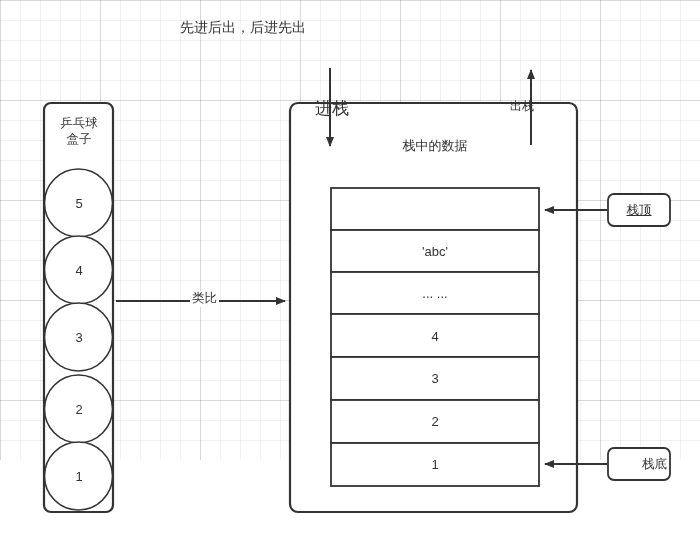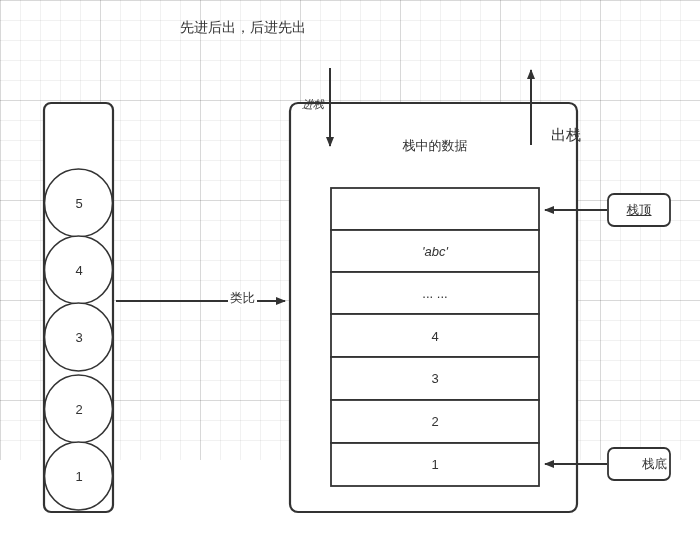--- a/index.html
+++ b/index.html
@@ -68,40 +68,37 @@
 
   .stack-caption {
     font-size: 13px;
     left: 330px;
     top: 138px;
     width: 210px;
     text-align: center;
   }
 
   .push-label {
-    font-size: 11px;
-    left: 302px;
+    font-size: 17px;
+    left: 315px;
     top: 98px;
-    font-style: italic;
   }
 
   .pop-label {
-    font-size: 15px;
-    left: 551px;
+    font-size: 12px;
+    left: 510px;
     top: 99px;
-    margin-top: 27px;
   }
 
   .analogy-label {
     font-size: 12.5px;
     left: 190px;
     top: 291px;
     background: #ffffff;
     padding: 0 2px;
-    margin-left: 38px;
   }
 
   .cell-text {
     font-size: 13px;
     left: 331px;
     width: 208px;
     text-align: center;
   }
 
   .tag-text {
@@ -149,34 +146,38 @@
 
     <line x1="607" y1="210" x2="545" y2="210" stroke="#333333" stroke-width="2" marker-end="url(#arrowFilled)"></line>
     <rect x="608" y="194" width="62" height="32" rx="6" ry="6" fill="#ffffff" stroke="#333333" stroke-width="1.8"></rect>
 
     <line x1="607" y1="464" x2="545" y2="464" stroke="#333333" stroke-width="2" marker-end="url(#arrowFilled)"></line>
     <rect x="608" y="448" width="62" height="32" rx="6" ry="6" fill="#ffffff" stroke="#333333" stroke-width="1.8"></rect>
   </svg>
 
   <div class="txt title-text">先进后出，后进先出</div>
 
+  <div class="txt boxlabel">
+    <div>乒乓球</div>
+    <div>盒子</div>
+  </div>
 
   <div class="txt balltext" style="top:196px;">5</div>
   <div class="txt balltext" style="top:263px;">4</div>
   <div class="txt balltext" style="top:330px;">3</div>
   <div class="txt balltext" style="top:402px;">2</div>
   <div class="txt balltext" style="top:469px;">1</div>
 
   <div class="txt analogy-label">类比</div>
 
   <div class="txt push-label">进栈</div>
   <div class="txt pop-label">出栈</div>
   <div class="txt stack-caption">栈中的数据</div>
 
-  <div class="txt cell-text" style="top:244px;font-style:italic;">'abc'</div>
+  <div class="txt cell-text" style="top:244px;">'abc'</div>
   <div class="txt cell-text" style="top:286px;">... ...</div>
   <div class="txt cell-text" style="top:329px;">4</div>
   <div class="txt cell-text" style="top:371px;">3</div>
   <div class="txt cell-text" style="top:414px;">2</div>
   <div class="txt cell-text" style="top:457px;">1</div>
 
   <div class="txt tag-text" style="top:203px;text-decoration:underline;">栈顶</div>
   <div class="txt tag-text" style="top:457px;text-align:right;">栈底</div>
 
 </div>

